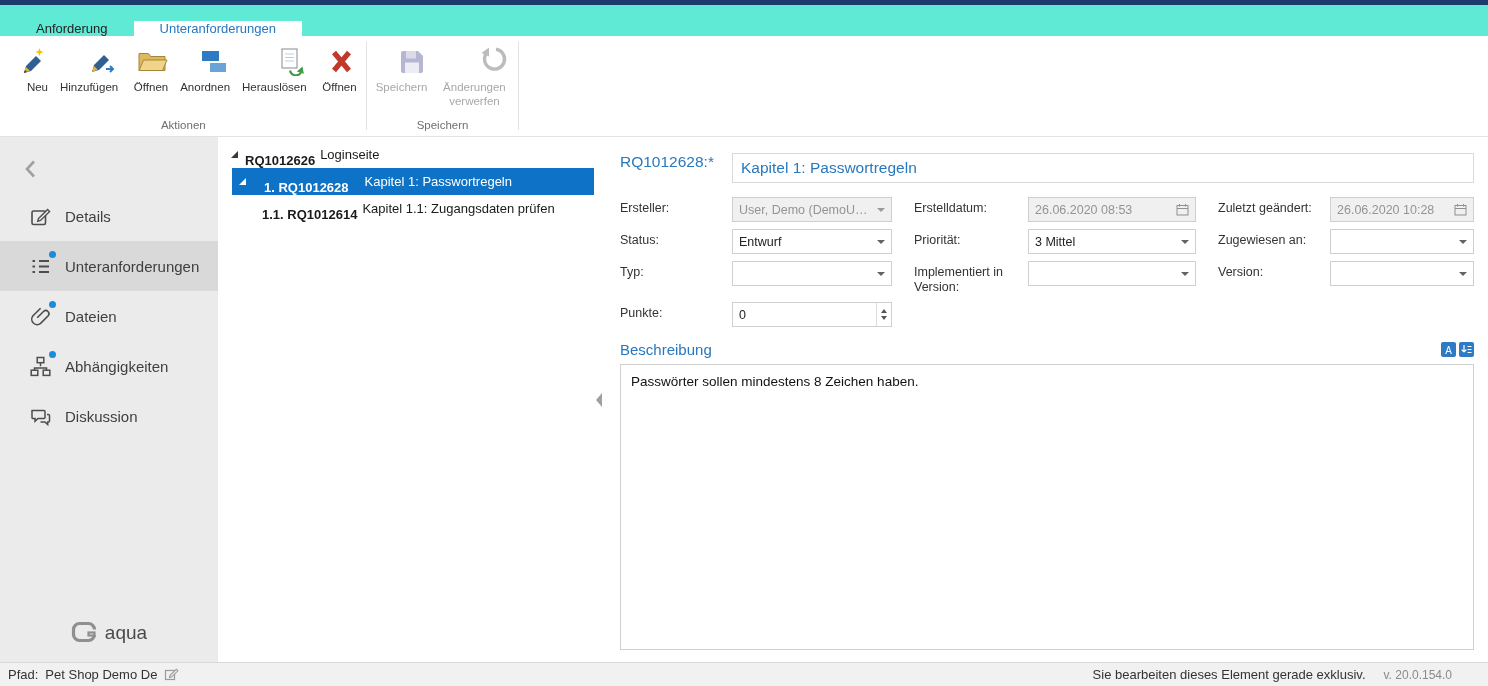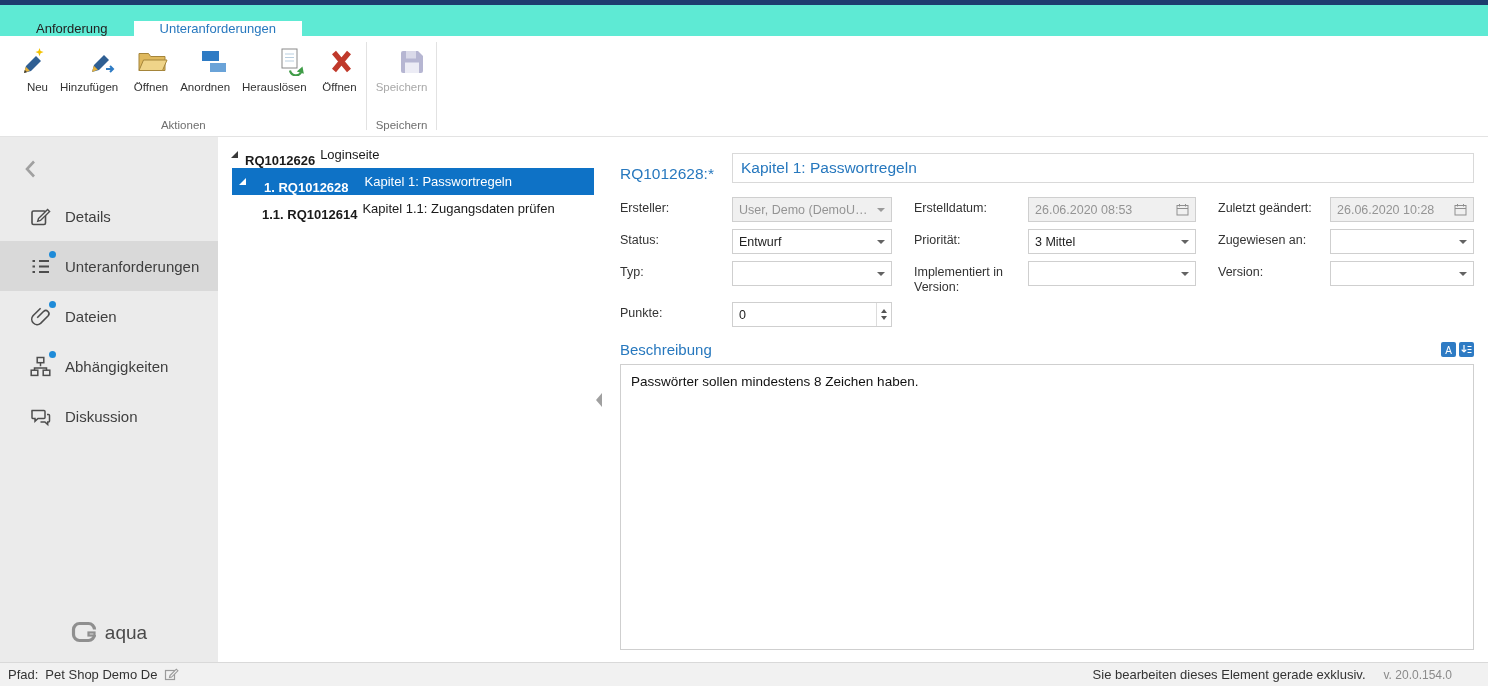--- a/index.html
+++ b/index.html
@@ -41,21 +41,21 @@
   .tree-row{ height:27px; display:flex; align-items:center; gap:5px; padding-left:4px; cursor:default; white-space:nowrap; }
   .tree-row .tw{ width:12px; display:flex; align-items:center; justify-content:center; flex:none; }
   .tree-row .tb{ font-weight:bold;margin-top:11px; }
   .tree-row.selected{ background:var(--selection); color:#fff; }
   
   .splitter{ width:18px; background:#fff; flex:none; position:relative; cursor:col-resize; }
   .split-handle{ position:absolute; top:50%; left:2px; margin-top:-7px; width:0; height:0;
     border-top:7px solid transparent; border-bottom:7px solid transparent; border-right:6px solid #a0a0a0; }
   
   .detail{ flex:1; background:#fff; padding:16px 14px 12px 8px; display:flex; flex-direction:column; min-width:0; }
-  .title-row{ display:flex; align-items:flex-end; margin-bottom:14px; }
+  .title-row{ display:flex; align-items:flex-start; margin-bottom:14px; }
   .detail-id{ width:112px; flex:none; font-size:15.5px; color:var(--accent); }
   .title-input{ flex:1; height:30px; border:1px solid #d9d9d9; font-size:15.5px; color:var(--accent);
     padding:0 8px; outline:none; font-family:inherit; background:#fff; }
   .form-grid{ display:grid; grid-template-columns:272px 282px 1fr; column-gap:22px; row-gap:7px; align-items:start; }
   .fcell{ display:flex; align-items:flex-start; }
   .flabel{ width:112px; flex:none; font-size:12.5px; color:#333; padding-top:4px; line-height:1.2; }
   .col2 .flabel{ width:114px; }
   .col3 .flabel{ width:112px; }
   .combo{ flex:1; height:25px; border:1px solid #cfcfcf; background:#fff; display:flex; align-items:center;
     padding:0 6px; font-size:12.5px; color:#222; gap:4px; min-width:0; }
@@ -162,20 +162,29 @@
       <div class="rbtn disabled">
         <span class="ric">
           <svg width="30" height="30" viewBox="0 0 30 30">
             <path d="M5 7 q0-2 2-2 h15 l5 5 v15 q0 2 -2 2 H7 q-2 0 -2-2 z" fill="#b6b6d2"></path>
             <rect x="10" y="5" width="10" height="7.5" fill="#dadae9"></rect>
             <rect x="9" y="16.5" width="14" height="10.5" fill="#ececf5"></rect>
           </svg>
         </span>
         <span class="rlabel">Speichern</span>
       </div>
+      <div class="rbtn disabled">
+        <span class="ric">
+          <svg width="30" height="30" viewBox="0 0 30 30">
+            <path d="M9.5 6 a 10 10 0 1 0 8.5-2.8" fill="none" stroke="#bcbcbc" stroke-width="3.4"></path>
+            <polygon points="11,1.5 11,10.5 3.5,7" fill="#bcbcbc"></polygon>
+          </svg>
+        </span>
+        <span class="rlabel">Änderungen verwerfen</span>
+      </div>
     </div>
     <div class="ribbon-group-label">Speichern</div>
   </div>
 
   <div class="ribbon-sep"></div>
 </div>
 
 <div class="main">
 
   <div class="sidebar">

